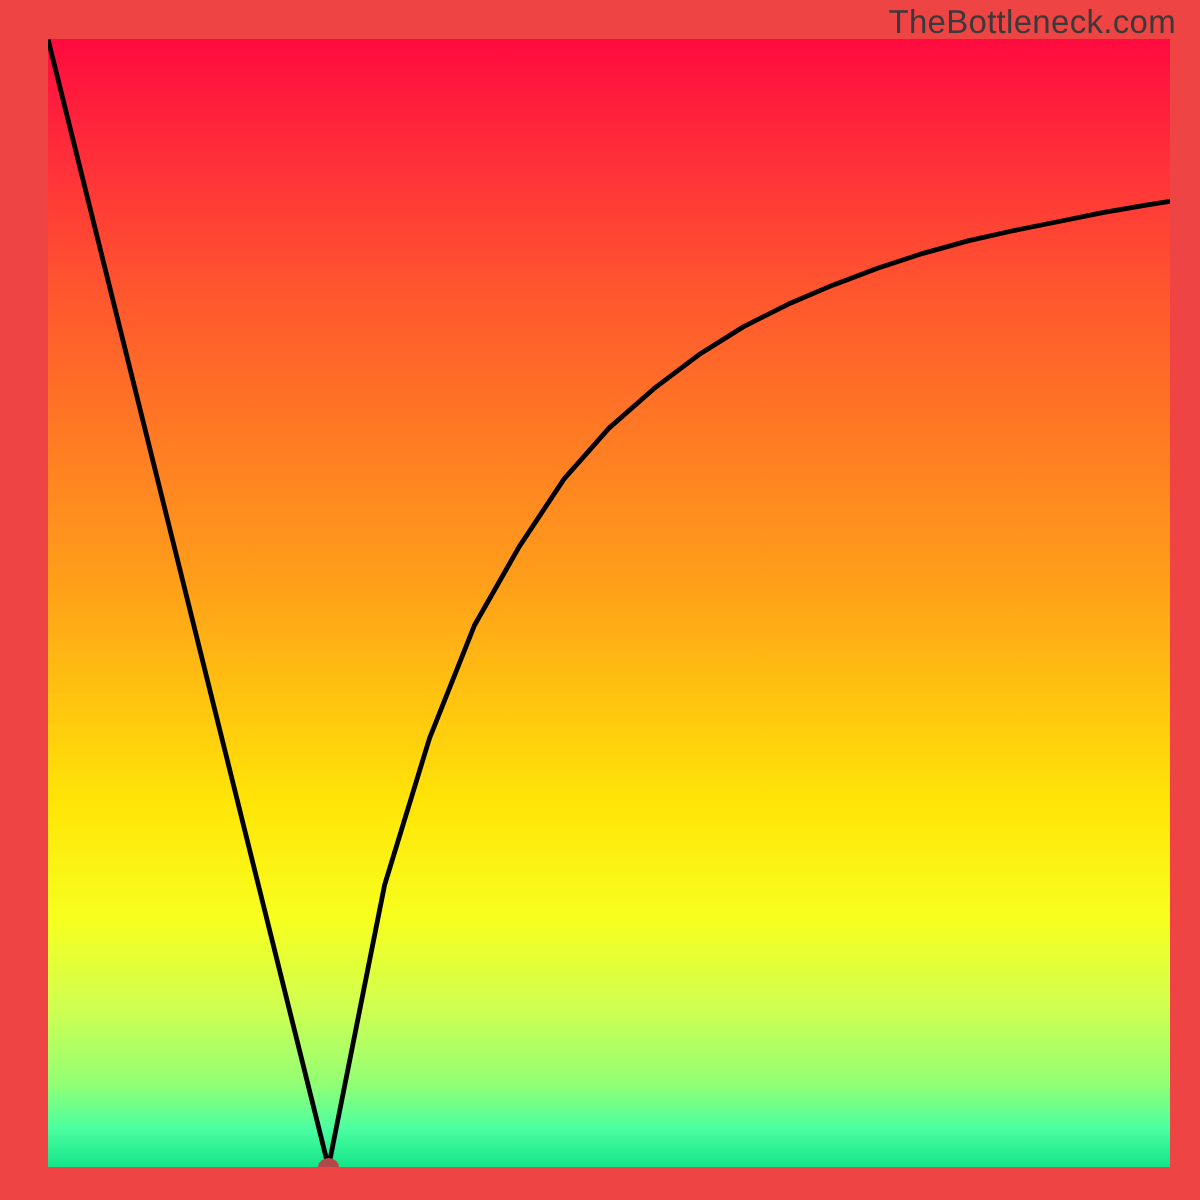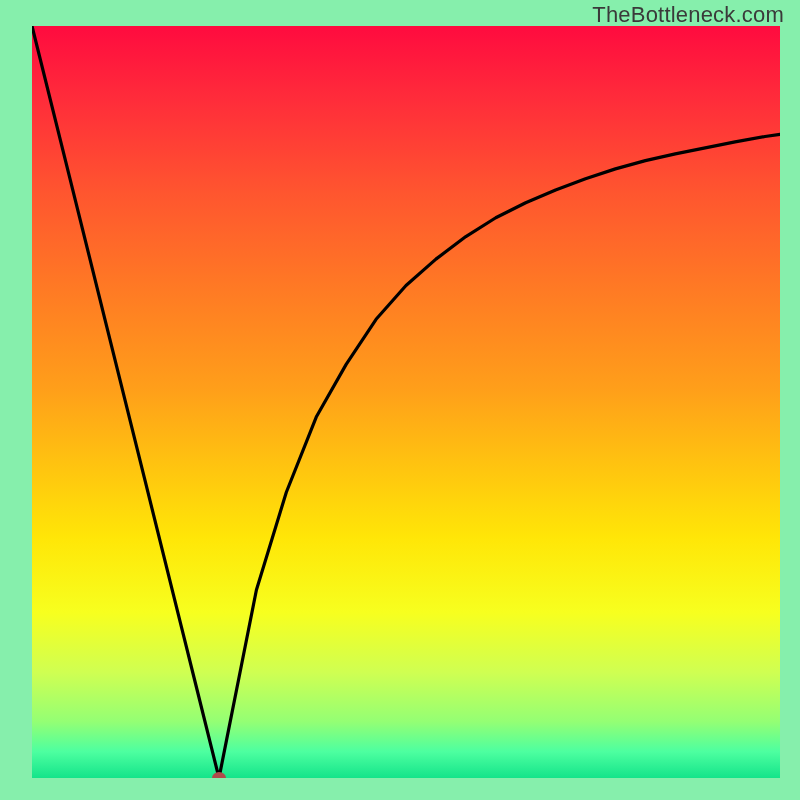--- a/index.html
+++ b/index.html
@@ -7,21 +7,21 @@
     padding: 0;
     width: 800px;
     height: 800px;
     background: #000;
     overflow: hidden;
   }
   .stage {
     position: relative;
     width: 800px;
     height: 800px;
-    background: #86efac;
+    background: #ef4444;
   }
   svg {
     display: block;
     position: absolute;
     top: 0;
     left: 0;
   }
   .watermark {
     position: absolute;
     top: 2px;

